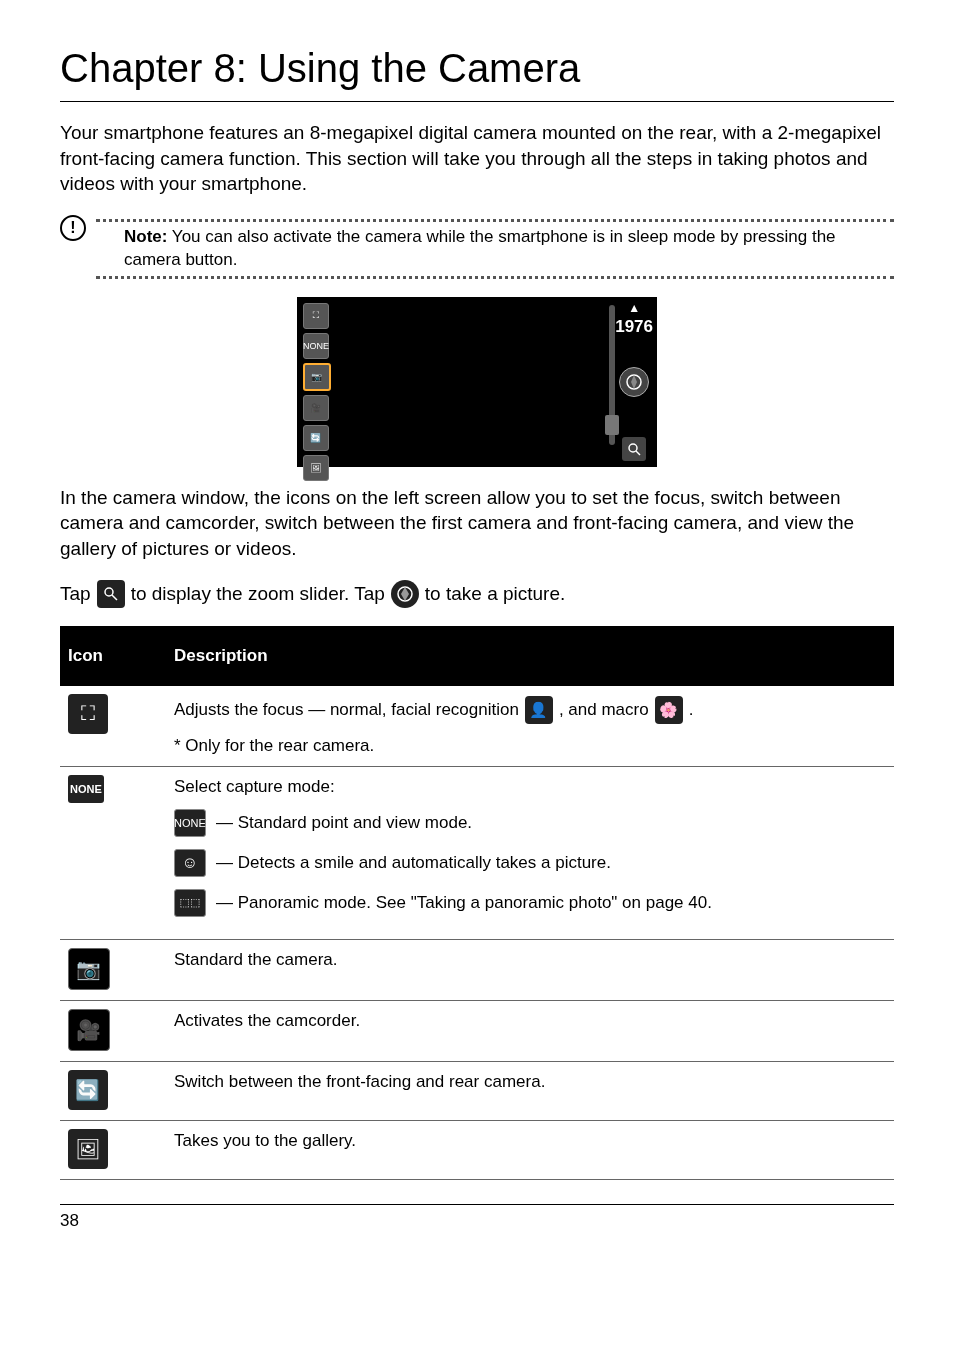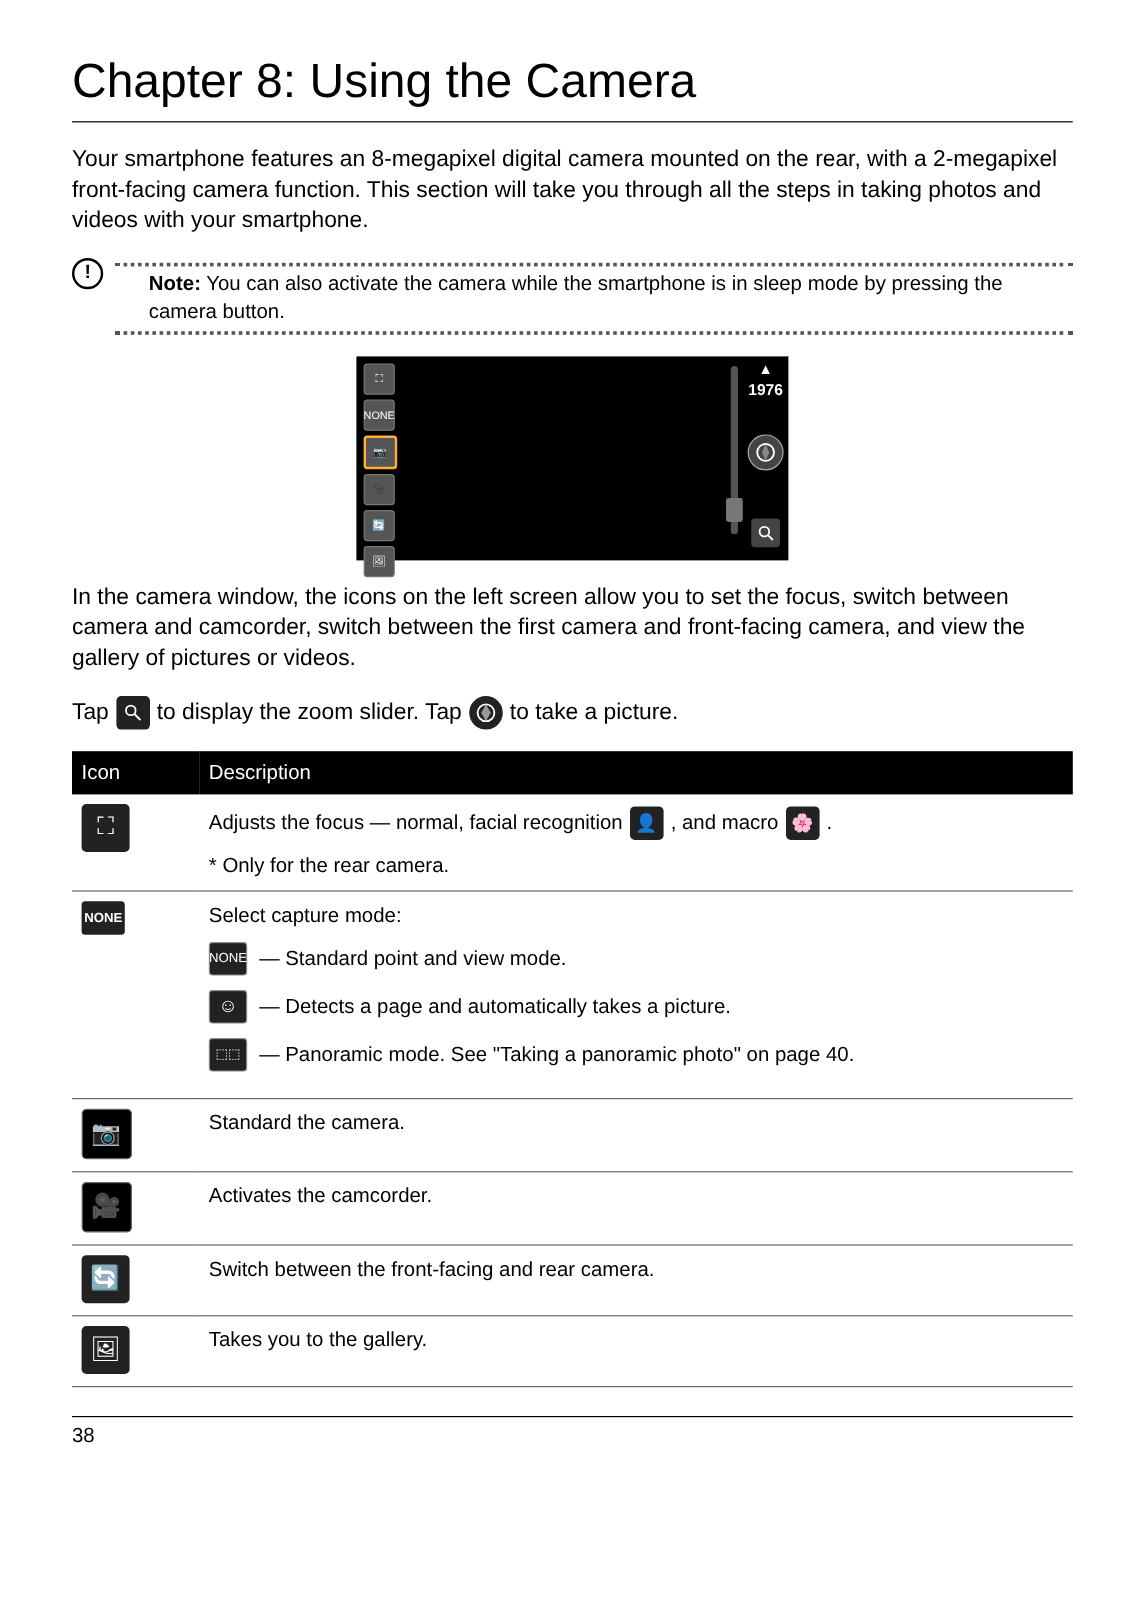--- a/index.html
+++ b/index.html
@@ -81,21 +81,21 @@
     background: #555;
     display:flex;align-items:center;justify-content:center;
     color:#fff;font-size:9px;border:1px solid #777;border-radius:3px;
   }
   .cam-left .cam-ic.sel { border: 2px solid #ffae33; }
   .cam-right {
     position:absolute; right:4px; top:4px;
     display:flex; flex-direction:column; align-items:center;
   }
   .zoom-ind {color:#fff;font-size:12px;margin-bottom:2px;}
-  .photos-left {color:#fff;font-size:13px;font-weight:600;}
+  .photos-left {color:#fff;font-size:17px;font-weight:600;}
   .shutter {
     width:28px;height:28px;border-radius:50%;
     background:#444;border:1px solid #aaa;
     display:flex;align-items:center;justify-content:center;
     color:#fff;font-size:14px;margin-top:30px;
   }
   .zoom-btn {
     width:24px;height:24px;background:#444;color:#fff;
     display:flex;align-items:center;justify-content:center;
     border-radius:3px;margin-top:40px;font-size:14px;
@@ -120,21 +120,21 @@
     margin:0 6px;font-size:15px;
   }
 
   table.desc {
     width:100%;
     border-collapse: collapse;
     font-size:17px;
   }
   table.desc th {
     background:#000;color:#fff;text-align:left;
-    padding:8px 8px;font-weight:400;
+    padding:20px 8px;font-weight:700;
   }
   table.desc th.iconcol{width:90px;}
   table.desc td {
     border-bottom:1px solid #666;
     padding:10px 8px;
     vertical-align:top;
   }
   table.desc td.iconcell {
     width:90px;padding-top:8px;vertical-align:top;
   }
@@ -261,21 +261,21 @@
         <div class="row-icon small">NONE</div>
       </td>
       <td>
         <div>Select capture mode:</div>
         <div class="sub-mode">
           <div class="sub-mode-icon">NONE</div>
           <span class="sub-mode-text"> — Standard point and view mode.</span>
         </div>
         <div class="sub-mode">
           <div class="sub-mode-icon" style="font-size:16px;">☺</div>
-          <span class="sub-mode-text"> — Detects a page and automatically takes a picture.</span>
+          <span class="sub-mode-text"> — Detects a smile and automatically takes a picture.</span>
         </div>
         <div class="sub-mode">
           <div class="sub-mode-icon">⬚⬚</div>
           <span class="sub-mode-text"> — Panoramic mode. See "Taking a panoramic photo" on page 40.</span>
         </div>
       </td>
     </tr>
 
     <tr>
       <td class="iconcell">

